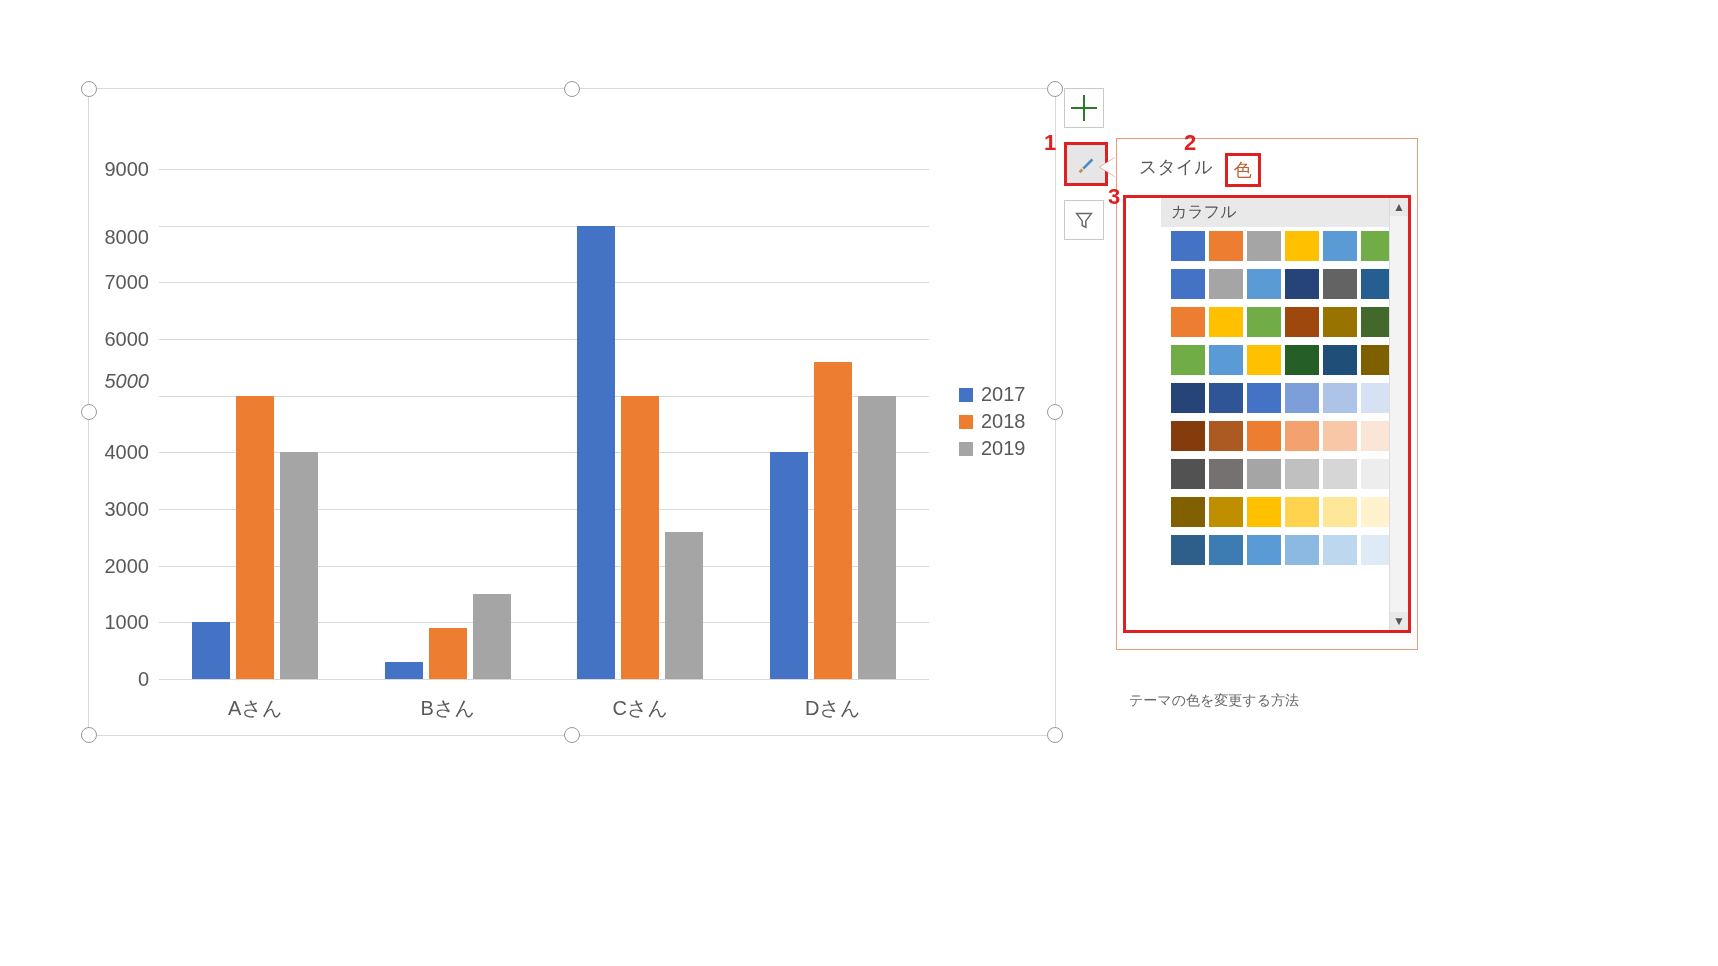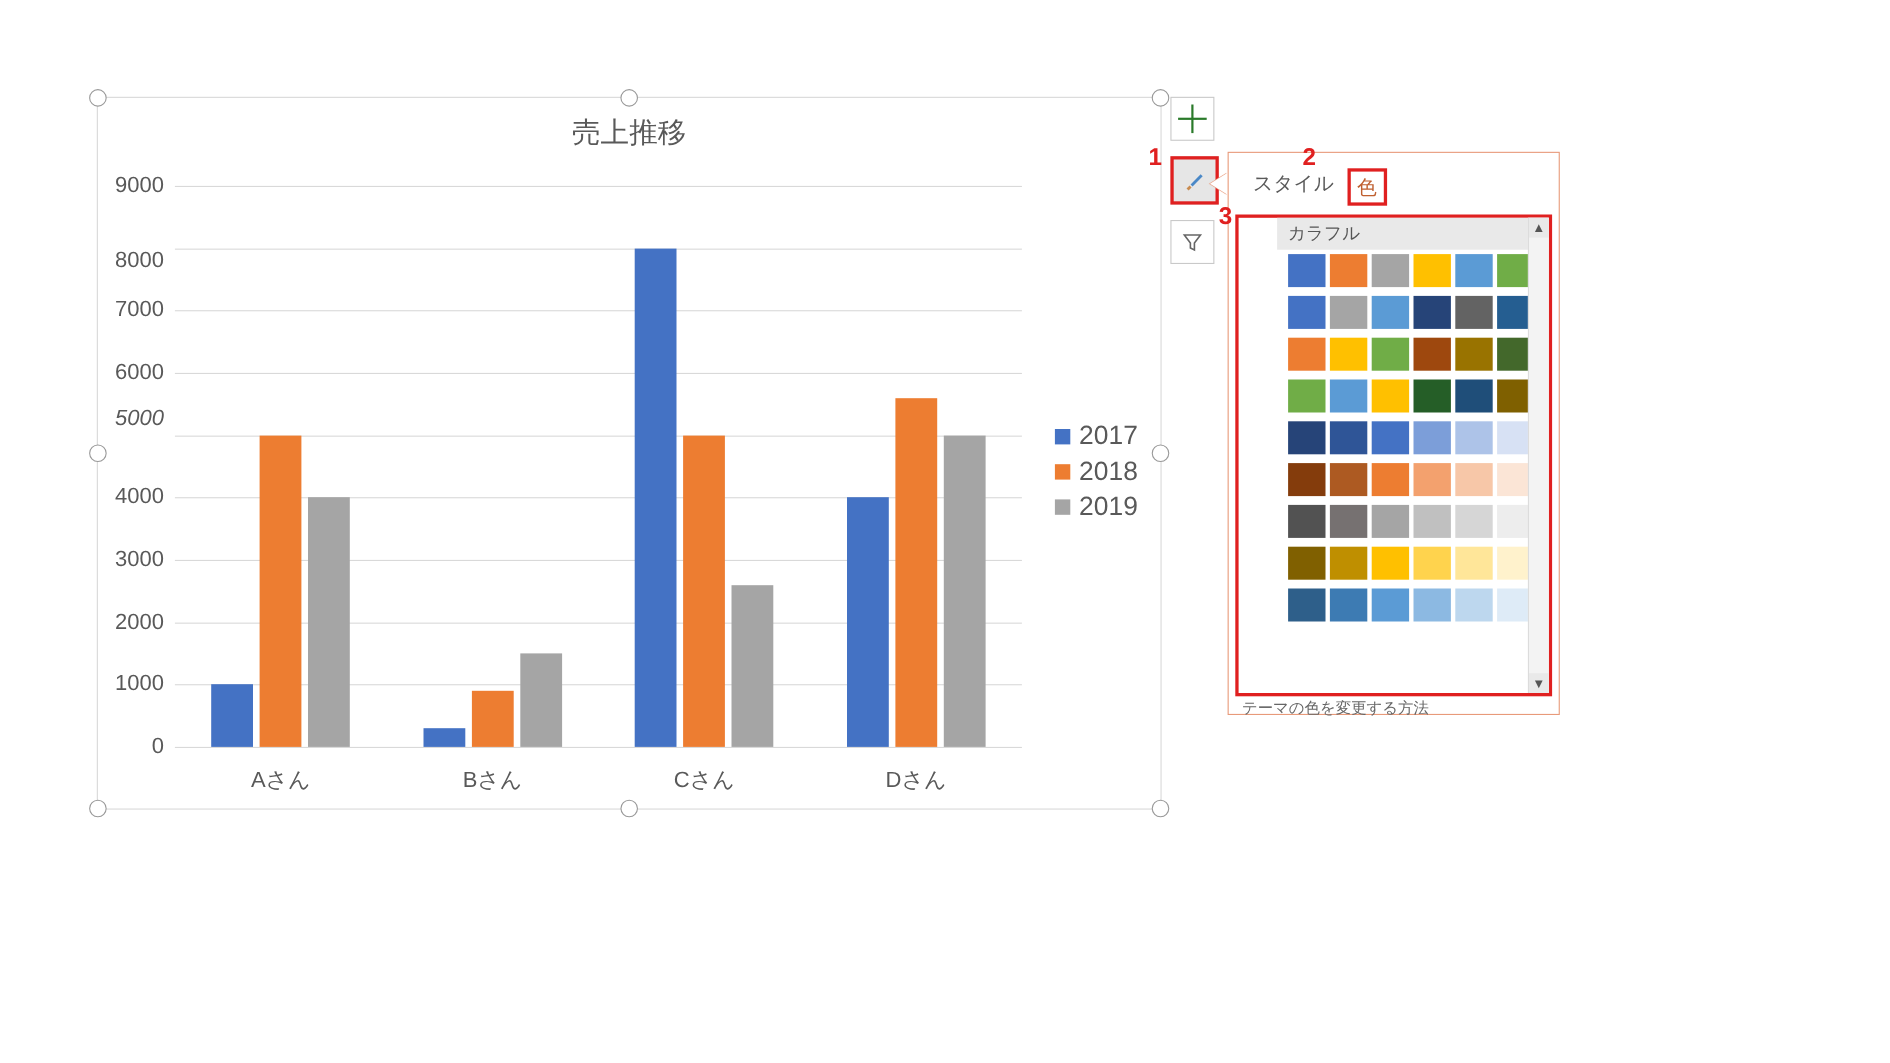--- a/index.html
+++ b/index.html
@@ -9,21 +9,21 @@
   .chart-title{text-align:center;font-size:26px;color:#595959;margin-top:14px;}
   
   .handle{position:absolute;width:14px;height:14px;border:1.5px solid #999;background:#fff;border-radius:50%;}
   
   .plot{position:absolute;left:70px;top:80px;width:770px;height:510px;}
   .grid-line{position:absolute;left:0;width:100%;border-top:1px solid #d9d9d9;height:0;}
   .y-tick{position:absolute;text-align:right;font-size:20px;color:#595959;right:100%;transform:translate(-10px,-50%);width:60px;}
   .x-tick{position:absolute;font-size:20px;color:#595959;top:100%;transform:translate(-50%,16px);}
   .bar{position:absolute;bottom:0;}
   
-  .legend{position:absolute;left:870px;top:290px;font-size:24px;}
+  .legend{position:absolute;left:870px;top:290px;font-size:20px;}
   .legend-item{display:flex;align-items:center;gap:8px;margin:4px 0;}
   .legend-sw{width:14px;height:14px;}
   
   .side-btns{position:absolute;left:1064px;top:88px;}
   .side-btn{width:38px;height:38px;border:1px solid #c9c9c9;background:#fff;margin-bottom:14px;display:flex;align-items:center;justify-content:center;cursor:pointer;}
   .side-btn.selected{border:3px solid #e02020;background:#e6e6e6;}
   .plus-icon{width:26px;height:26px;position:relative;}
   .plus-icon:before,.plus-icon:after{content:"";position:absolute;background:#2a7a2a;}
   .plus-icon:before{left:12px;top:0;width:2px;height:26px;}
   .plus-icon:after{top:12px;left:0;height:2px;width:26px;}
@@ -33,31 +33,30 @@
   .style-panel{position:absolute;left:1116px;top:138px;width:300px;height:510px;border:1.5px solid #e89a7a;background:#fff;}
   .panel-tabs{display:flex;gap:6px;padding:14px 16px 8px;font-size:18px;}
   .panel-tab{padding:2px 6px;cursor:pointer;}
   .panel-tab.active{color:#c06030;border-bottom:3px solid #c06030;border:3px solid #e02020;border-bottom:3px solid #e02020;position:relative;}
   .panel-box{border:3px solid #e02020;margin:0 6px;height:432px;position:relative;padding-left:35px;}
   .section-header{background:#e9e9e9;font-size:16px;color:#555;padding:4px 10px;}
   .swatch-row{display:flex;gap:4px;padding:4px 10px;}
   .swatch{width:34px;height:30px;cursor:pointer;}
   .scroll-rail{position:absolute;right:0;top:0;bottom:0;width:18px;background:#f3f3f3;border-left:1px solid #dcdcdc;}
   .scroll-arrow{position:absolute;left:0;width:18px;height:18px;background:#e9e9e9;display:flex;align-items:center;justify-content:center;font-size:12px;color:#555;}
-  .panel-footer{font-size:14px;color:#666;padding:2px 12px;cursor:pointer;}
+  .panel-footer{font-size:14px;color:#666;padding:24px 12px;cursor:pointer;margin-top:35px;}
   .marker-label{position:absolute;font-size:22px;font-weight:bold;color:#e02020;}
   .callout-arrow{position:absolute;left:1100px;top:157px;width:0;height:0;border-top:10px solid transparent;border-bottom:10px solid transparent;border-right:16px solid #fff;filter:drop-shadow(-1px 0 0 #e89a7a);}
 </style>
 </head>
 <body>
 
 <div class="stage">
 
   <div class="chart-frame">
-    <div class="chart-title">売上推移</div>
     <div class="plot" id="plot">
         <div class="grid-line" style="top: 510px;"></div>
         <div class="y-tick" style="top: 510px;">0</div>
         <div class="grid-line" style="top: 453.333px;"></div>
         <div class="y-tick" style="top: 453.333px;">1000</div>
         <div class="grid-line" style="top: 396.667px;"></div>
         <div class="y-tick" style="top: 396.667px;">2000</div>
         <div class="grid-line" style="top: 340px;"></div>
         <div class="y-tick" style="top: 340px;">3000</div>
         <div class="grid-line" style="top: 283.333px;"></div>

